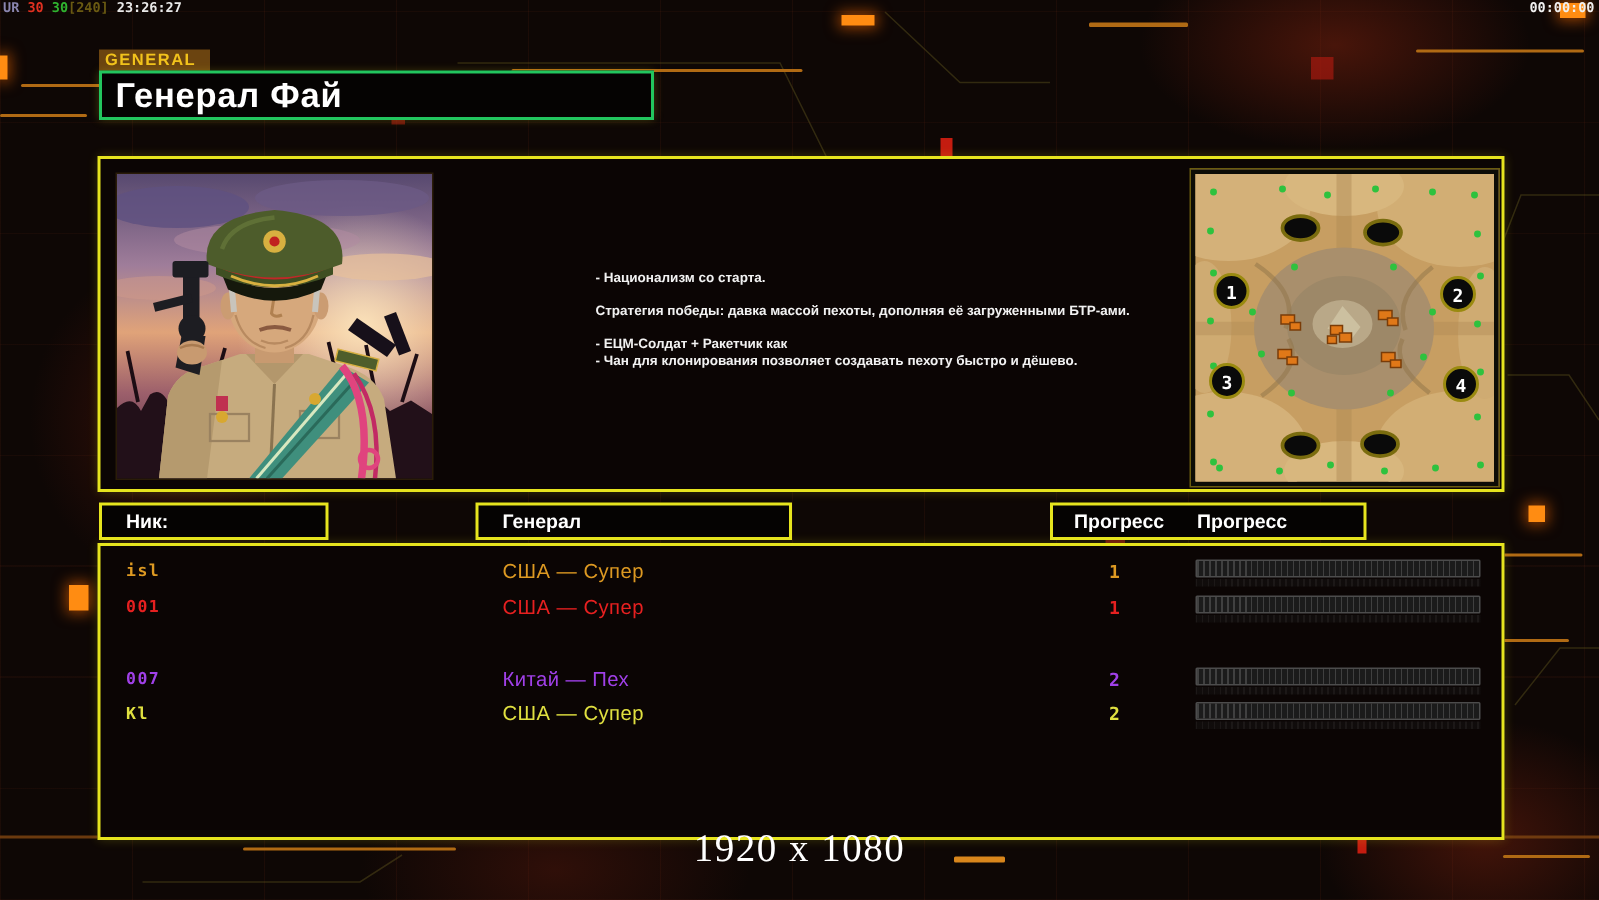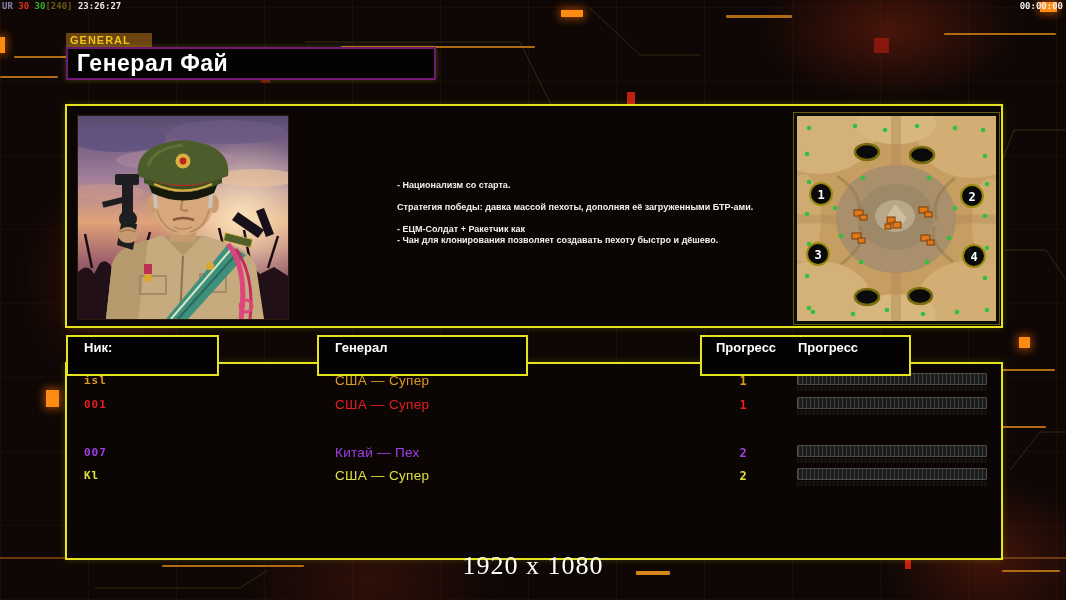--- a/index.html
+++ b/index.html
@@ -22,39 +22,39 @@
 
   
   #dbg{left:2px;top:1px;font:bold 9px "DejaVu Sans Mono",monospace;letter-spacing:0;z-index:5}
   #dbg .c1{color:#8a86b0}#dbg .c2{color:#e03020}#dbg .c3{color:#2fb32f}
   #dbg .c4{color:#6a5a12}#dbg .c5{color:#e8e8e8}
   #timer{right:3px;top:1px;font:bold 9px "DejaVu Sans Mono",monospace;color:#efefef;z-index:5}
 
   
   #gen-tag{left:66px;top:33px;background:#6b4410;color:#f2c31c;
     font:bold 11px "Liberation Sans",sans-serif;letter-spacing:1px;
-    padding:1px 21px 1px 4px;z-index:4;border-bottom:1px solid #d8bf18}
+    padding:1px 9px 1px 4px;z-index:4;border-bottom:1px solid #d8bf18}
   #title-box{left:66px;top:47px;width:366px;height:29px;background:#050302;
-    border:2px solid #701a75;z-index:4;box-shadow:0 0 6px rgba(230,228,30,.25)}
+    border:2px solid #22c55e;z-index:4;box-shadow:0 0 6px rgba(230,228,30,.25)}
   #title-box .t{position:absolute;left:9px;top:1px;color:#fff;
     font:bold 23px "Liberation Sans",sans-serif;letter-spacing:.5px}
 
   
   #panel1{left:65px;top:104px;width:934px;height:220px;background:#0b0504;
     border:2px solid #e6e41e;z-index:3;box-shadow:0 0 7px rgba(230,228,30,.2)}
   #portrait{left:10px;top:9px;width:210px;height:203px;border:1px solid #2a1c08;overflow:hidden}
   #strategy{left:330px;top:74px;width:390px;color:#f2f2f2;
     font:bold 9px "Liberation Sans",sans-serif;line-height:11px}
   #strategy p{margin:0 0 11px 0}
   #strategy p.tight{margin:0}
   #map-box{left:727px;top:7px;width:199px;height:205px;border:3px solid #0c0c06;
     box-shadow:0 0 0 1px #6b5c10;background:#c79e62}
 
   
-  .hdr-box{position:absolute;top:335px;height:41px;background:#050302;
+  .hdr-box{position:absolute;top:335px;height:25px;background:#050302;
     border:2px solid #e6e41e;z-index:4;box-sizing:border-box}
   .hdr-box .hl{position:absolute;top:3px;color:#fff;font:bold 13px "Liberation Sans",sans-serif}
   #hdr-nick{left:66px;width:153px}
   #hdr-general{left:317px;width:211px}
   #hdr-team{left:700px;width:211px}
 
   
   #panel2{left:65px;top:362px;width:934px;height:194px;background:#0b0504;
     border:2px solid #e6e41e;z-index:3;box-shadow:0 0 7px rgba(230,228,30,.2)}
   .prow{position:absolute;left:0;width:100%;height:24px}

